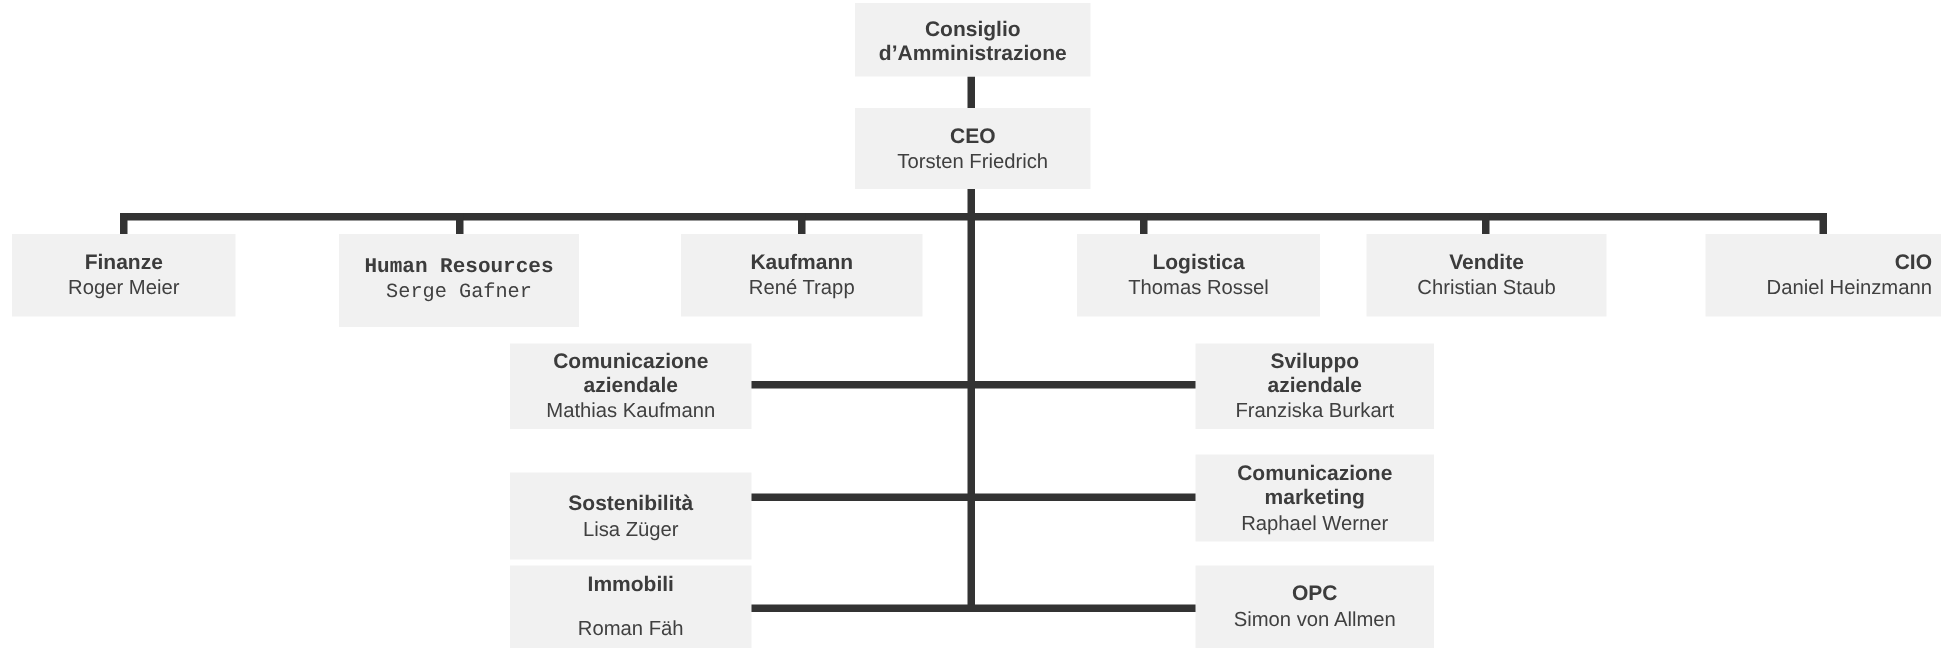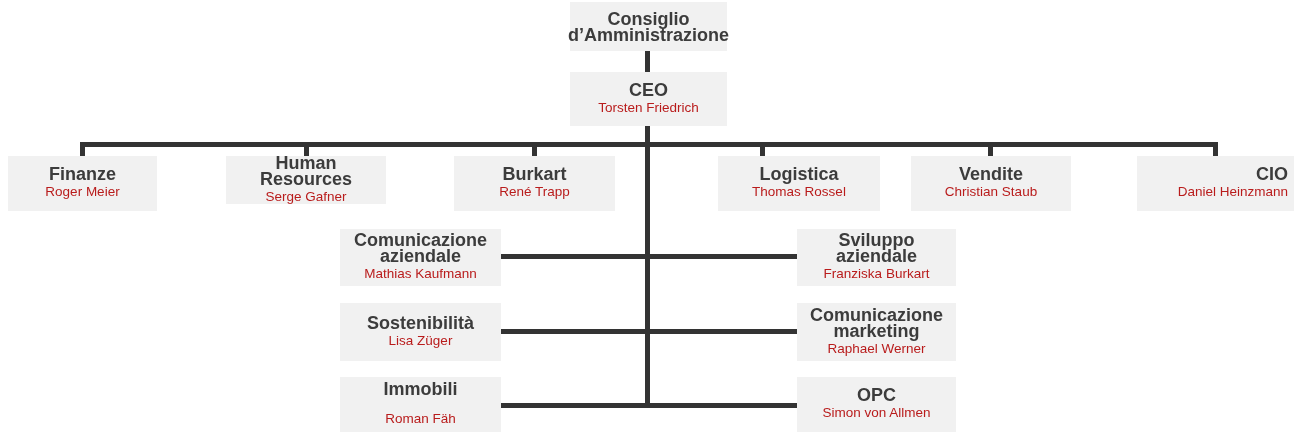--- a/index.html
+++ b/index.html
@@ -17,48 +17,48 @@
     display: flex;
     flex-direction: column;
     align-items: center;
     justify-content: center;
     text-align: center;
     box-sizing: border-box;
     padding: 4px 6px;
   }
   .node .title {
     font-weight: bold;
-    font-size: 18px;
+    font-size: 14px;
     line-height: 16px;
     color: #3c3c3c;
     white-space: pre-line;
   }
   .node .name {
     font-size: 13.5px;
     line-height: 18px;
-    color: #b91c1c;
+    color: #404040;
     margin-top: 1px;
   }
   .line {
     position: absolute;
     background: #333333;
   }
 
   
   .n-board        { left: 570px;  top: 2px;   width: 157px; height: 49px; }
   .n-ceo          { left: 570px;  top: 72px;  width: 157px; height: 54px; }
   .n-finanze      { left: 8px;    top: 156px; width: 149px; height: 55px; }
-  .n-hr           { left: 226px;  top: 156px; width: 160px; height: 48px; }
+  .n-hr           { left: 226px;  top: 156px; width: 160px; height: 62px; font-family: Liberation Mono, monospace; }
   .n-acquisti     { left: 454px;  top: 156px; width: 161px; height: 55px; }
   .n-logistica    { left: 682px;  top: 156px; width: 162px; height: 55px; margin-left: 36px; }
   .n-vendite      { left: 911px;  top: 156px; width: 160px; height: 55px; }
   .n-cio          { left: 1137px; top: 156px; width: 157px; height: 55px; align-items: flex-end; }
   .n-com-aziendale{ left: 340px;  top: 229px; width: 161px; height: 57px; }
   .n-sviluppo     { left: 797px;  top: 229px; width: 159px; height: 57px; }
-  .n-sostenibilita{ left: 340px;  top: 303px; width: 161px; height: 58px; }
+  .n-sostenibilita{ left: 340px;  top: 315px; width: 161px; height: 58px; }
   .n-com-marketing{ left: 797px;  top: 303px; width: 159px; height: 58px; }
   .n-immobili     { left: 340px;  top: 377px; width: 161px; height: 55px; gap: 12px; }
   .n-opc          { left: 797px;  top: 377px; width: 159px; height: 55px; }
 
   
   .l-board-ceo    { left: 645px;  top: 51px;  width: 5px;    height: 21px; }
   .l-spine        { left: 645px;  top: 126px; width: 5px;    height: 282px; }
   .l-main-h       { left: 80px;   top: 142px; width: 1138px; height: 5px; }
   .l-drop-finanze { left: 80px;   top: 142px; width: 5px;    height: 15px; }
   .l-drop-hr      { left: 304px;  top: 142px; width: 5px;    height: 15px; }
@@ -102,21 +102,21 @@
     <span class="title">Finanze</span>
     <span class="name">Roger Meier</span>
   </div>
 
   <div class="node n-hr">
     <span class="title">Human Resources</span>
     <span class="name">Serge Gafner</span>
   </div>
 
   <div class="node n-acquisti">
-    <span class="title">Burkart</span>
+    <span class="title">Kaufmann</span>
     <span class="name">René Trapp</span>
   </div>
 
   <div class="node n-logistica">
     <span class="title">Logistica</span>
     <span class="name">Thomas Rossel</span>
   </div>
 
   <div class="node n-vendite">
     <span class="title">Vendite</span>

